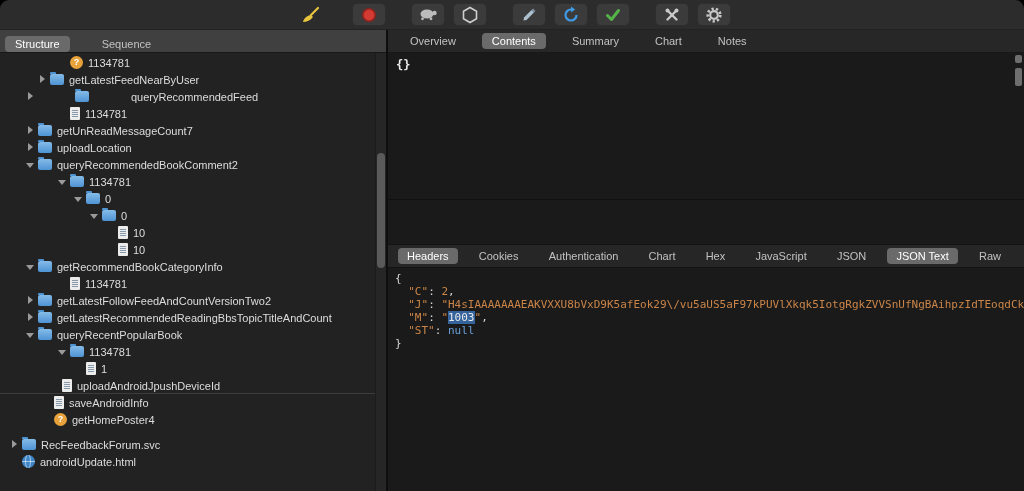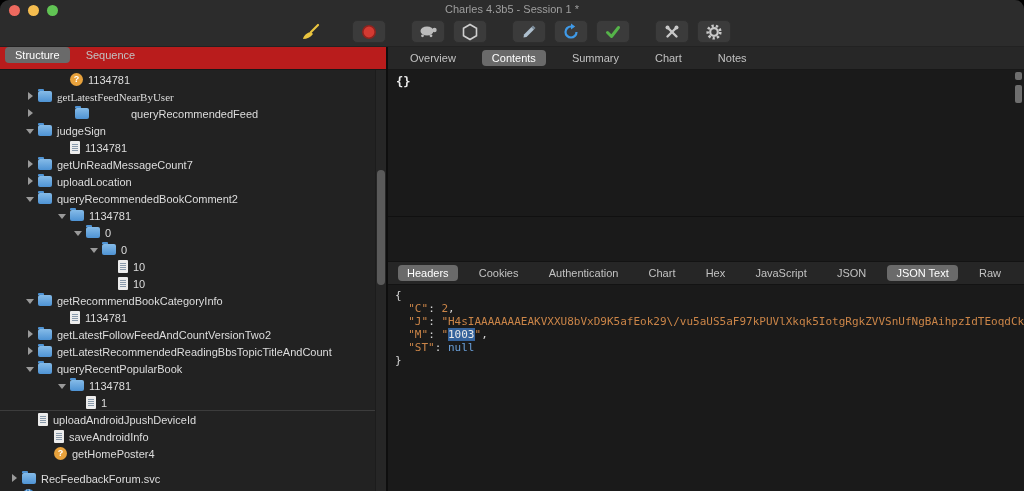--- a/index.html
+++ b/index.html
@@ -20,21 +20,21 @@
   .tb-btn{width:34px;height:23px;background:#3b3b3b;border:1px solid #2e2e2e;border-radius:5px;display:flex;align-items:center;justify-content:center;margin:0 4px;box-sizing:border-box;}
   .tb-plain{background:transparent;border-color:transparent;}
   .tb-gap{margin-left:21px;}
   .tb-icon{display:block;height:18px;}
   .tb-icon svg{display:block;}
 
   .main{flex:1;display:flex;min-height:0;border-top:1px solid #222;}
 
   
   .left-panel{width:386px;flex:none;background:#222222;position:relative;display:flex;flex-direction:column;min-height:0;}
-  .panel-tabs{height:22px;background:#b91c1c;border-bottom:1px solid #181818;display:flex;align-items:flex-start;padding-left:5px;gap:6px;flex:none;}
+  .panel-tabs{height:22px;background:#404040;border-bottom:1px solid #181818;display:flex;align-items:flex-end;padding-left:5px;gap:22px;flex:none;}
   .panel-tab{font-size:11px;color:#c2c2c2;padding:2px 10px;border-radius:4px;white-space:nowrap;}
   .panel-tab.selected{background:#6a6a6a;color:#ffffff;}
 
   .tree{flex:1;overflow:hidden;font-size:11px;color:#dddddd;padding-top:1px;}
   .tree-row{height:17px;display:flex;align-items:center;white-space:nowrap;}
   .tree-row:nth-child(20){box-shadow:inset 0 -1px 0 #3c3c3c;}
   .exp{width:14px;height:17px;flex:none;position:relative;display:inline-block;}
   .exp.open::before{content:'';position:absolute;left:2px;top:7px;border-left:4px solid transparent;border-right:4px solid transparent;border-top:5px solid #9a9a9a;}
   .exp.closed::before{content:'';position:absolute;left:4px;top:4px;border-top:4px solid transparent;border-bottom:4px solid transparent;border-left:5px solid #9a9a9a;}
   .ticon{flex:none;margin-right:5px;display:inline-block;position:relative;}
@@ -71,28 +71,20 @@
   .tok-key{color:#cb8548;}
   .tok-str{color:#cb8548;}
   .tok-num{color:#cb8548;}
   .tok-null{color:#6a9fd8;}
   .tok-sel{background:#35639c;color:#eaeaea;}
 </style>
 </head>
 <body>
 
 <div class="window">
-  <div class="titlebar">
-    <div class="lights">
-      <span class="light red"></span>
-      <span class="light yellow"></span>
-      <span class="light green"></span>
-    </div>
-    <div class="win-title">Charles 4.3b5 - Session 1 *</div>
-  </div>
 
   <div class="toolbar" id="toolbar-buttons">
       <div class="tb-btn tb-plain">
         <span class="tb-icon">
           <svg width="20" height="18" viewBox="0 0 20 18">
             <path d="M11 9 L18 2" stroke="#e9c43f" stroke-width="2.2" stroke-linecap="round"></path>
             <path d="M3 16 C4 12, 7 9.5, 11 9 L13 11 C10.5 14.5, 7 16, 3 16 Z" fill="#e9c43f"></path>
           </svg>
         </span>
       </div>
@@ -169,35 +161,30 @@
       <div class="panel-tabs" id="left-tabs">
           <div class="panel-tab selected">Structure</div>
           <div class="panel-tab">Sequence</div>
         </div>
       <div class="tree" id="tree">
           <div class="tree-row" style="padding-left: 56px;">
             <span class="exp none"></span>
             <span class="ticon question-icon">?</span>
             <span class="tlabel">1134781</span>
           </div>
-          <div class="tree-row" style="padding-left: 24px; font-family: Liberation Serif, serif;">
+          <div class="tree-row" style="padding-left: 36px;">
             <span class="exp closed"></span>
             <span class="ticon folder-icon"></span>
             <span class="tlabel">getLatestFeedNearByUser</span>
           </div>
           <div class="tree-row" style="padding-left: 24px; gap: 37px;">
             <span class="exp closed"></span>
             <span class="ticon folder-icon"></span>
             <span class="tlabel">queryRecommendedFeed</span>
           </div>
-          <div class="tree-row" style="padding-left: 24px;">
-            <span class="exp open"></span>
-            <span class="ticon folder-icon"></span>
-            <span class="tlabel">judgeSign</span>
-          </div>
           <div class="tree-row" style="padding-left: 56px;">
             <span class="exp none"></span>
             <span class="ticon doc-icon"></span>
             <span class="tlabel">1134781</span>
           </div>
           <div class="tree-row" style="padding-left: 24px;">
             <span class="exp closed"></span>
             <span class="ticon folder-icon"></span>
             <span class="tlabel">getUnReadMessageCount7</span>
           </div>
@@ -264,21 +251,21 @@
           <div class="tree-row" style="padding-left: 56px;">
             <span class="exp open"></span>
             <span class="ticon folder-icon"></span>
             <span class="tlabel">1134781</span>
           </div>
           <div class="tree-row" style="padding-left: 72px;">
             <span class="exp none"></span>
             <span class="ticon doc-icon"></span>
             <span class="tlabel">1</span>
           </div>
-          <div class="tree-row" style="padding-left: 24px;">
+          <div class="tree-row" style="padding-left: 48px;">
             <span class="exp none"></span>
             <span class="ticon doc-icon"></span>
             <span class="tlabel">uploadAndroidJpushDeviceId</span>
           </div>
           <div class="tree-row" style="padding-left: 40px; text-align: center;">
             <span class="exp none"></span>
             <span class="ticon doc-icon"></span>
             <span class="tlabel">saveAndroidInfo</span>
           </div>
           <div class="tree-row" style="padding-left: 40px;">

